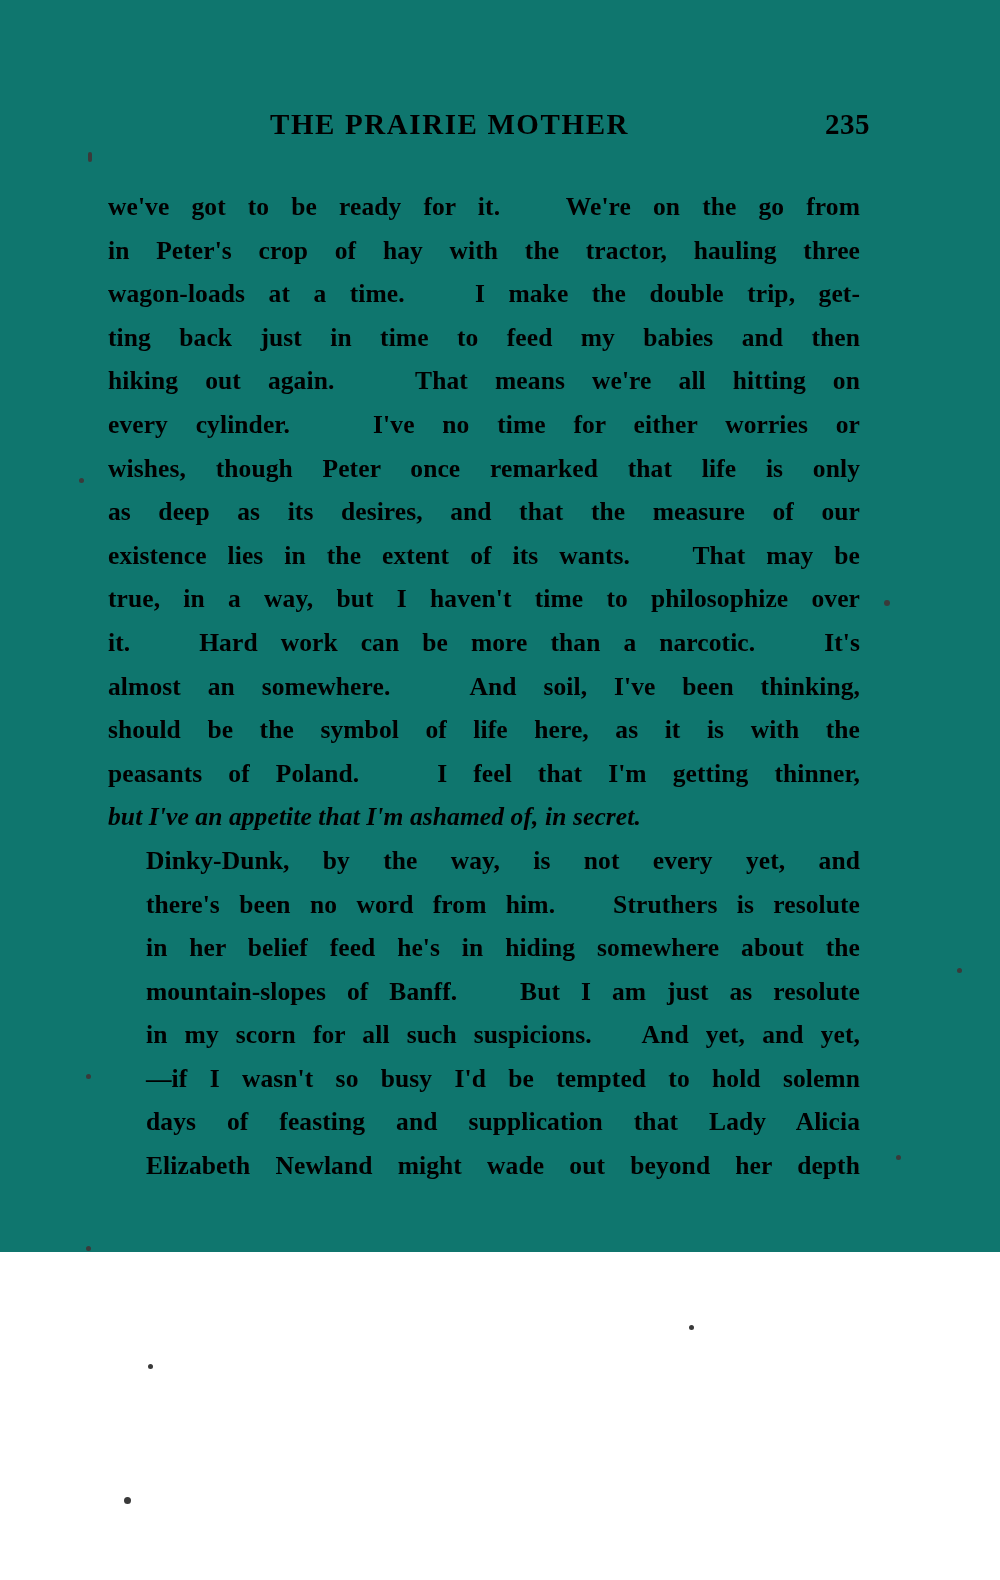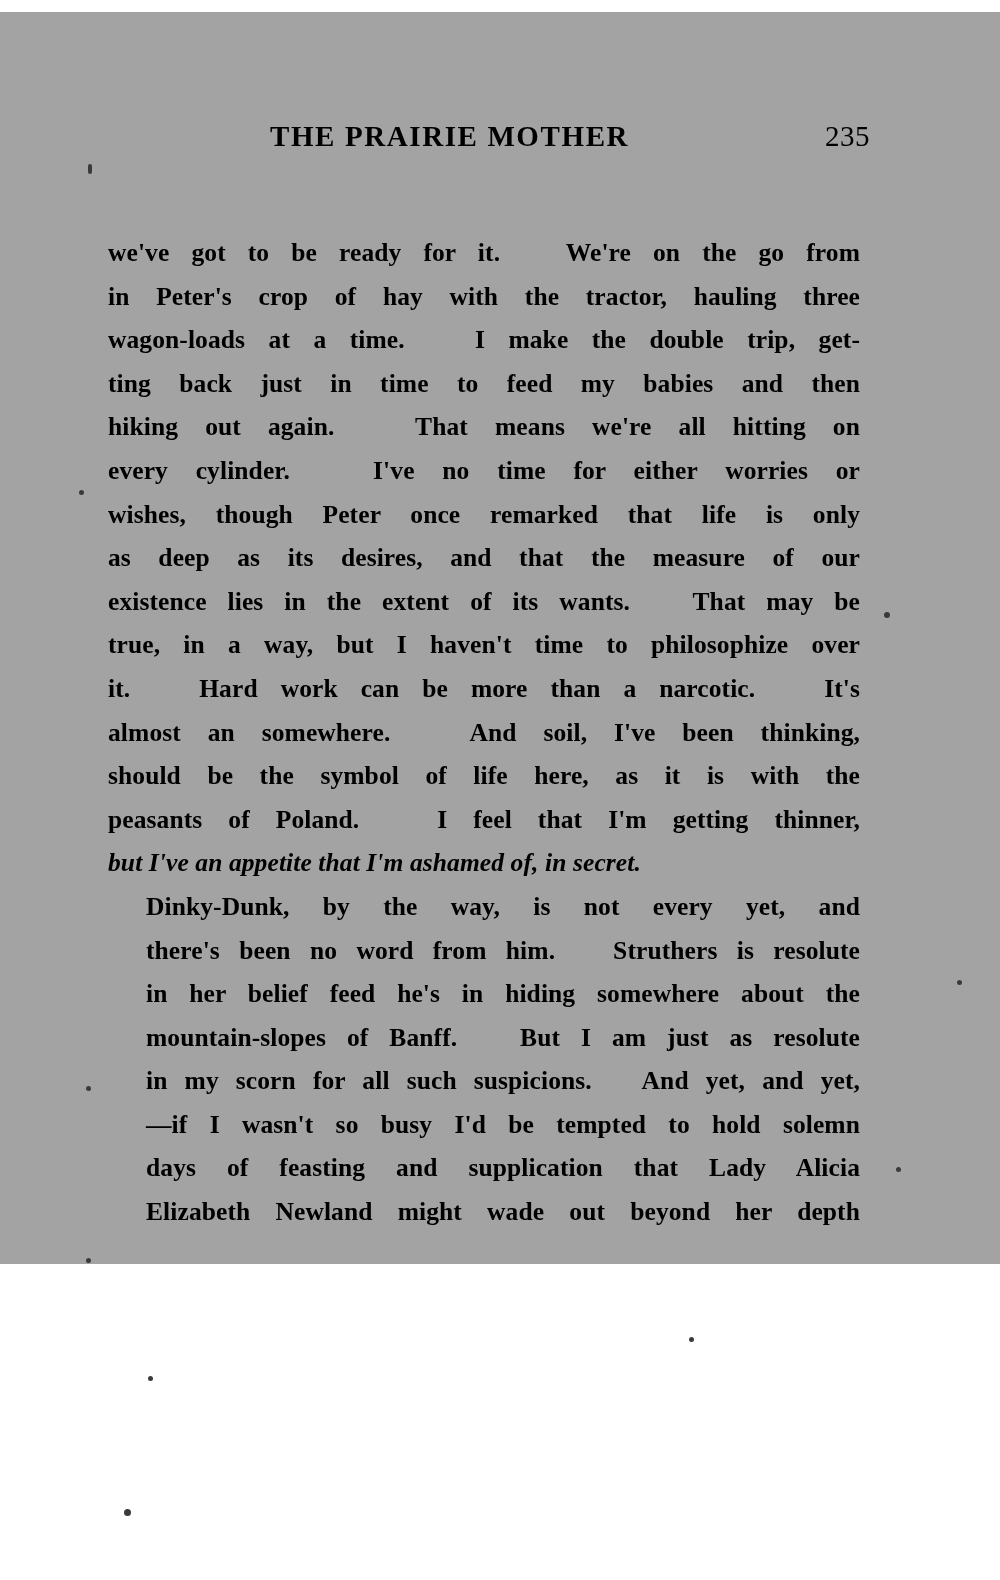--- a/index.html
+++ b/index.html
@@ -10,24 +10,24 @@
   body {
     width: 1000px;
     height: 1580px;
     position: relative;
     font-family: "Liberation Serif", serif;
     color: #000000;
     overflow: hidden;
   }
   .page {
     position: absolute;
-    top: 12px; left: 0;
+    top: 0; left: 0;
     width: 1000px;
     height: 1252px;
-    background: #a3a3a3;
+    background: #0f766e;
   }
   .header {
     position: absolute;
     top: 108px;
     left: 110px;
     width: 760px;
     height: 40px;
   }
   .header-title {
     position: absolute;
@@ -37,36 +37,35 @@
     font-weight: bold;
     letter-spacing: 1.6px;
     font-family: "Liberation Serif", serif;
     white-space: nowrap;
   }
   .header-pageno {
     position: absolute;
     right: 0;
     top: 0;
     font-size: 29px;
-    font-weight: normal;
+    font-weight: bold;
     letter-spacing: 0.5px;
     font-family: "Liberation Serif", serif;
   }
   .body-text {
     position: absolute;
     top: 185px;
     left: 108px;
     width: 752px;
     font-size: 25.5px;
     line-height: 43.6px;
     font-weight: bold;
     text-align: justify;
     font-family: "Liberation Serif", serif;
     letter-spacing: 0.1px;
-    margin-top: 34px;
   }
   .para {
     margin: 0;
     text-indent: 0;
   }
   .para + .para {
     text-indent: 38px;
   }
   .para .line {
     display: block;

